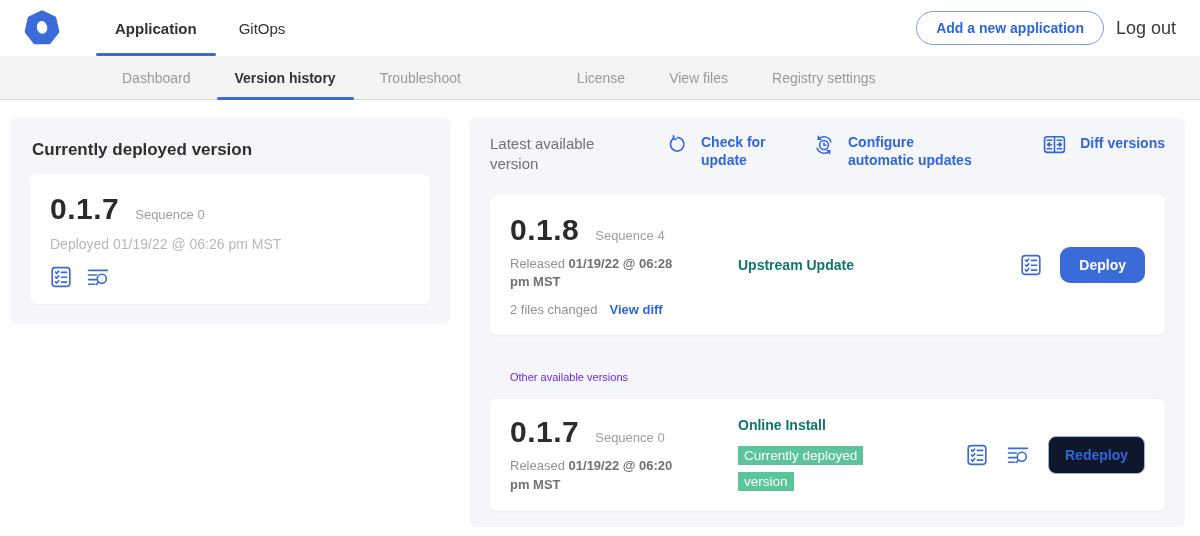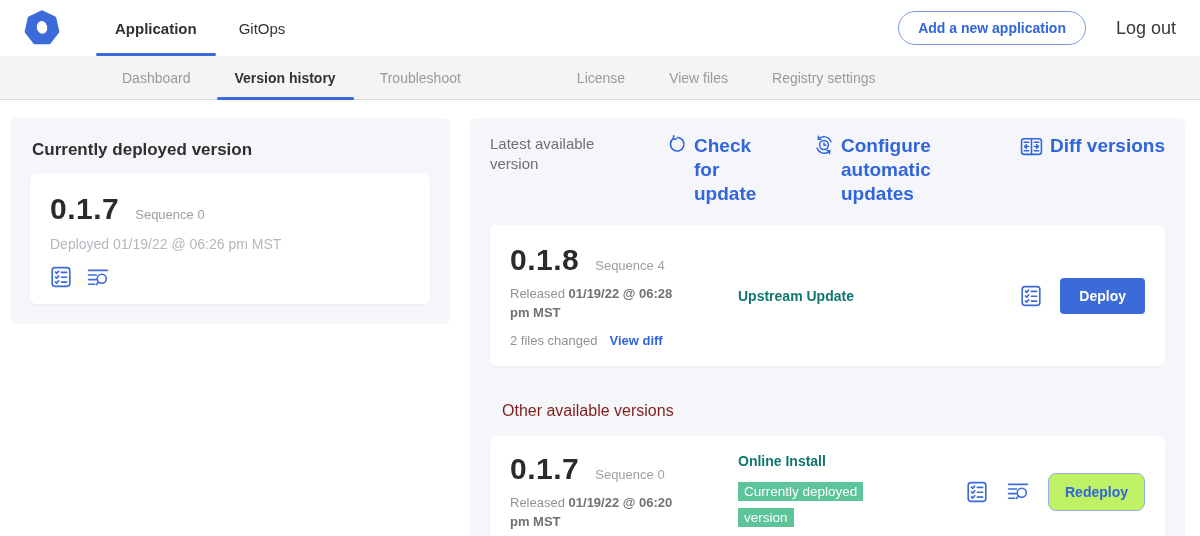--- a/index.html
+++ b/index.html
@@ -10,21 +10,21 @@
     --accent:#3b6ad9; --link:#3165dc; --badge-green:#5cc499; --panel-bg:#f5f6f9;
   }
 
   
   .topnav { height:56px; display:flex; align-items:stretch; padding:0 24px; background:#fff; }
   .logo-wrap { display:flex; align-items:center; margin-right:34px; }
   .top-tab { position:relative; display:flex; align-items:center; padding:0 21px;
     font-size:15px; font-weight:600; color:#323232; cursor:pointer; }
   .top-tab.active::after { content:""; position:absolute; left:2px; right:2px; bottom:0;
     height:3px; background:var(--accent); border-radius:2px; }
-  .topnav-right { margin-left:auto; display:flex; align-items:center; gap:30px; }
+  .topnav-right { margin-left:auto; display:flex; align-items:center; gap:12px; }
   .pill-btn { border:1px solid #7e9be8; background:#fff; color:var(--link);
     font-weight:700; font-size:14px; padding:8px 19px; border-radius:17px;
     font-family:"Liberation Sans", sans-serif; cursor:pointer; }
   .logout { font-size:18px; color:#3a3a3a; cursor:pointer; }
 
   
   .subnav { height:44px; background:#f4f4f5; border-bottom:1px solid #d8d8d8;
     display:flex; align-items:stretch; padding-left:100px; }
   .sub-tab { position:relative; display:flex; align-items:center; padding:0 22px;
     font-size:14px; color:#9a9a9a; cursor:pointer; white-space:nowrap; }
@@ -50,46 +50,46 @@
   .deployed-date { margin-top:10px; font-size:14px; color:#b4b7bd; }
   .muted-date { margin-top:8px; font-size:13px; color:#8f9296; line-height:1.45; max-width:185px; }
   .muted-date b { color:#6e7175; }
 
   .icon-row { margin-top:14px; display:flex; align-items:center; gap:14px; }
   .icon-btn { color:var(--accent); display:inline-flex; cursor:pointer; background:none; border:none; padding:0; }
 
   
   .avail-header { display:flex; align-items:flex-start; }
   .avail-title { width:132px; font-size:15px; color:#6e7175; line-height:1.35; }
-  .header-action { display:flex; align-items:flex-start; gap:7px; color:var(--link);
-    font-size:19px; font-weight:600; line-height:1.25; cursor:pointer; }
+  .header-action { display:flex; align-items:flex-start; gap:14px; color:var(--link);
+    font-size:14px; font-weight:600; line-height:1.25; cursor:pointer; }
   .header-action .txt { display:block; }
   .act-check { margin-left:46px; width:100px; }
   .act-config { margin-left:46px; width:165px; }
   .act-diff { margin-left:auto; align-items:center; }
   .header-action svg { flex:none; margin-top:1px; }
 
   
   .ver-card { margin-top:20px; padding:18px 20px; display:flex; align-items:center;gap:16px; }
   .ver-left { width:212px; flex:none; }
   .files-row { margin-top:10px; font-size:13px; display:flex; gap:12px; align-items:baseline; }
   .files-changed { color:#8f9296;text-align:right; }
   .link { color:var(--link); font-weight:600; cursor:pointer; }
   .ver-mid { flex:1; align-self:center; }
   .source-label { font-size:14px; font-weight:600; color:#0f766e; }
   .ver-actions { display:flex; align-items:center; gap:18px; }
 
-  .btn-primary { background:var(--accent); color:#fff; border:none; border-radius:4px;
+  .btn-primary { background:var(--accent); color:#fff; border:none; border-radius:10px;
     font-family:"Liberation Sans", sans-serif; font-size:14px; font-weight:700;
     padding:10px 19px; cursor:pointer; }
-  .btn-outline { background:#bef264; color:var(--link); border:1px solid #96aeea; border-radius:8px;
+  .btn-outline { background:#0f172a; color:var(--link); border:1px solid #96aeea; border-radius:8px;
     font-family:"Liberation Sans", sans-serif; font-size:14px; font-weight:700;
     padding:10px 16px; cursor:pointer; }
 
-  .other-title { margin:36px 0 16px 12px; font-size:16px; color:#7f1d1d; }
+  .other-title { margin:36px 0 16px 20px; font-size:11px; color:#6d28d9; }
 
   .badge-wrap { margin-top:9px; max-width:152px; line-height:1.62; }
   .badge { background:var(--badge-green); color:#fff; font-size:13.5px; padding:2px 6px;
     -webkit-box-decoration-break:clone; box-decoration-break:clone; }
 
   svg { display:block; }
 </style>
 </head>
 <body>
 

